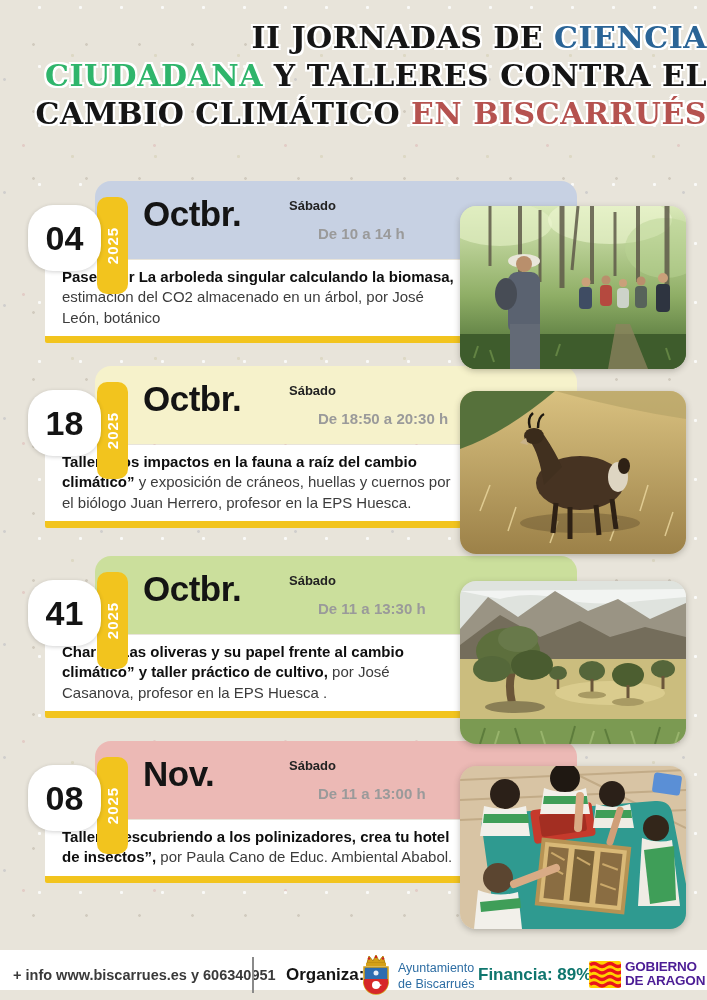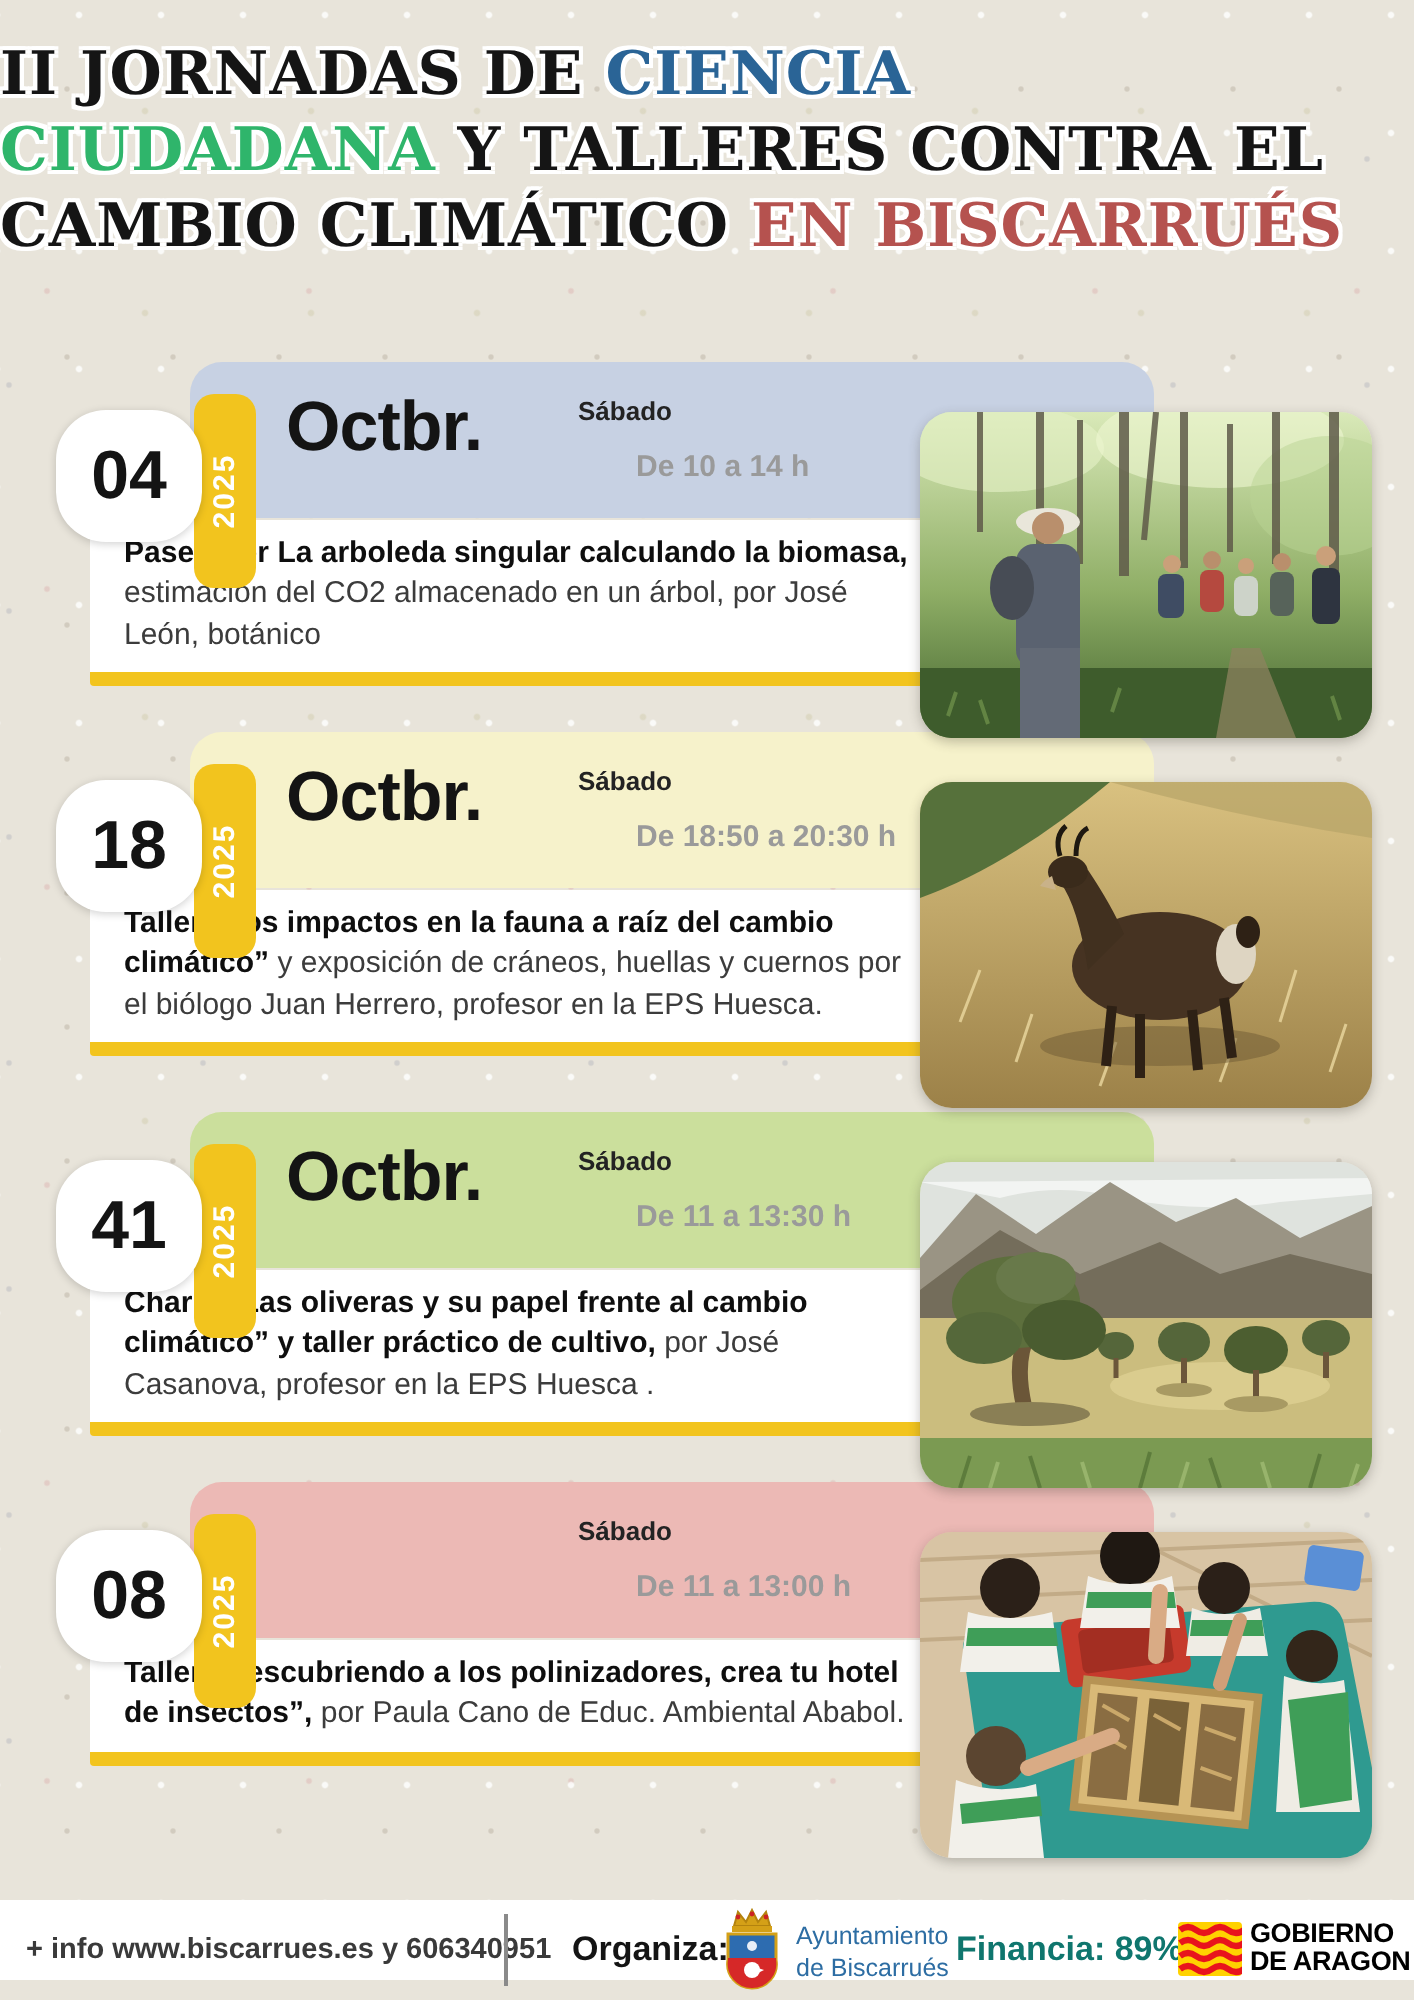--- a/index.html
+++ b/index.html
@@ -10,21 +10,21 @@
     background-image:
       radial-gradient(circle, rgba(130,115,95,.22) 1px, transparent 1.7px),
       radial-gradient(circle, rgba(255,255,255,.8) 1.2px, transparent 2px),
       radial-gradient(circle, rgba(100,110,145,.18) 1px, transparent 1.8px),
       radial-gradient(circle, rgba(195,85,95,.16) 1px, transparent 1.9px),
       radial-gradient(circle, rgba(160,150,70,.15) 1.2px, transparent 2px);
     background-size:53px 67px,41px 59px,97px 113px,131px 149px,83px 101px;
     background-position:7px 11px,19px 37px,53px 23px,89px 71px,31px 5px;
   }
   
-  .title{position:absolute;top:19px;left:0;width:707px;text-align:left;
+  .title{position:absolute;top:19px;left:0;width:707px;text-align:right;
     font-family:"DejaVu Serif",serif;font-weight:800;font-size:30px;line-height:38px;letter-spacing:.5px;}
   .title span{text-shadow:-2px -2px 0 #fff,2px -2px 0 #fff,-2px 2px 0 #fff,2px 2px 0 #fff,0 -2px 0 #fff,0 2px 0 #fff,-2px 0 0 #fff,2px 0 0 #fff;}
   .t-black{color:#151515}.t-blue{color:#2a6496}.t-green{color:#2fb56b}.t-red{color:#b5524f}
   
   .event{position:absolute;left:0;width:707px;height:195px;}
   .ev1{top:181px}.ev2{top:366px}.ev3{top:556px}.ev4{top:741px}
   .band{position:absolute;left:95px;top:0;width:482px;height:78px;border-radius:16px;z-index:1;}
   .ev1 .band{background:#c7d1e3}.ev2 .band{background:#f6f2cb}.ev3 .band{background:#cbdf9c}.ev4 .band{background:#ecb9b5}
   .year-tab{position:absolute;left:97px;top:16px;width:31px;height:97px;background:#f2c41e;border-radius:10px;z-index:4;
     display:flex;align-items:center;justify-content:center;}
@@ -44,21 +44,21 @@
   .photo svg{display:block;width:100%;height:100%;}
   
   .footer{position:absolute;left:0;top:950px;width:707px;height:40px;background:#fff;z-index:6;}
   .info{position:absolute;left:13px;top:17px;font-size:14.5px;font-weight:600;color:#3a3a3a;}
   .fdivider{position:absolute;left:252px;top:7px;height:36px;width:2px;background:#8a8a8a;}
   .organiza{position:absolute;left:286px;top:15px;font-size:17px;font-weight:700;color:#141414;}
   .crest{position:absolute;left:360px;top:4px;width:32px;height:42px;}
   .orgname{position:absolute;left:398px;top:11px;font-size:12.5px;color:#2d6da3;line-height:1.25;}
   .financia{position:absolute;left:478px;top:15px;font-size:17px;font-weight:700;color:#0f766e;}
   .aragon{position:absolute;left:589px;top:10px;display:flex;gap:4px;align-items:center;}
-  .aragon-name{font-size:13.5px;font-weight:800;color:#000000;line-height:1.05;letter-spacing:-.2px;}
+  .aragon-name{font-size:13.5px;font-weight:800;color:#4c1d95;line-height:1.05;letter-spacing:-.2px;}
 </style>
 </head>
 <body>
 
 <div class="poster">
 
   <header class="title">
     <div><span class="t-black">II JORNADAS DE </span><span class="t-blue">CIENCIA</span></div>
     <div><span class="t-green">CIUDADANA</span><span class="t-black"> Y TALLERES CONTRA EL</span></div>
     <div><span class="t-black">CAMBIO CLIMÁTICO</span><span class="t-red"> EN BISCARRUÉS</span></div>
@@ -243,20 +243,21 @@
   </section>
 
   <section class="event ev4">
     <div class="band"></div>
     <div class="year-tab">
         <span>2025</span>
       </div>
     <div class="date-box">
         <span>08</span>
       </div>
+    <div class="month">Nov.</div>
     <div class="weekday">Sábado</div>
     <div class="time">De 11 a 13:00 h</div>
     <div class="desc"><span class="b">Taller “Descubriendo a los polinizadores, crea tu hotel de insectos”,</span><span class="r"> por Paula Cano de Educ. Ambiental Ababol.</span></div>
     <div class="photo" aria-label="kids-insect-hotel-workshop-photo">
       <svg viewBox="0 0 226 163" preserveAspectRatio="none">
         <rect width="226" height="163" fill="#d8c4a4"></rect>
         <g stroke="#c2ab87" stroke-width="2">
           <path d="M0 14 L226 4"></path>
             <path d="M0 34 L226 24"></path>
             <path d="M0 54 L226 44"></path>

